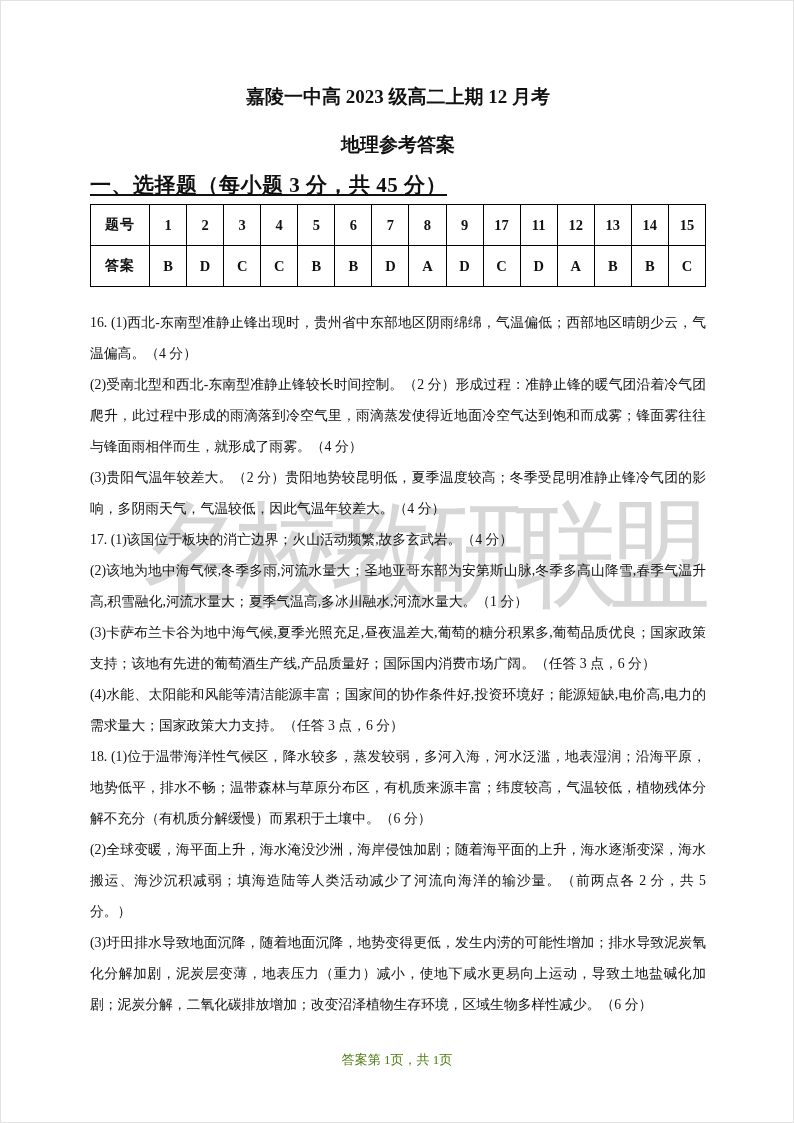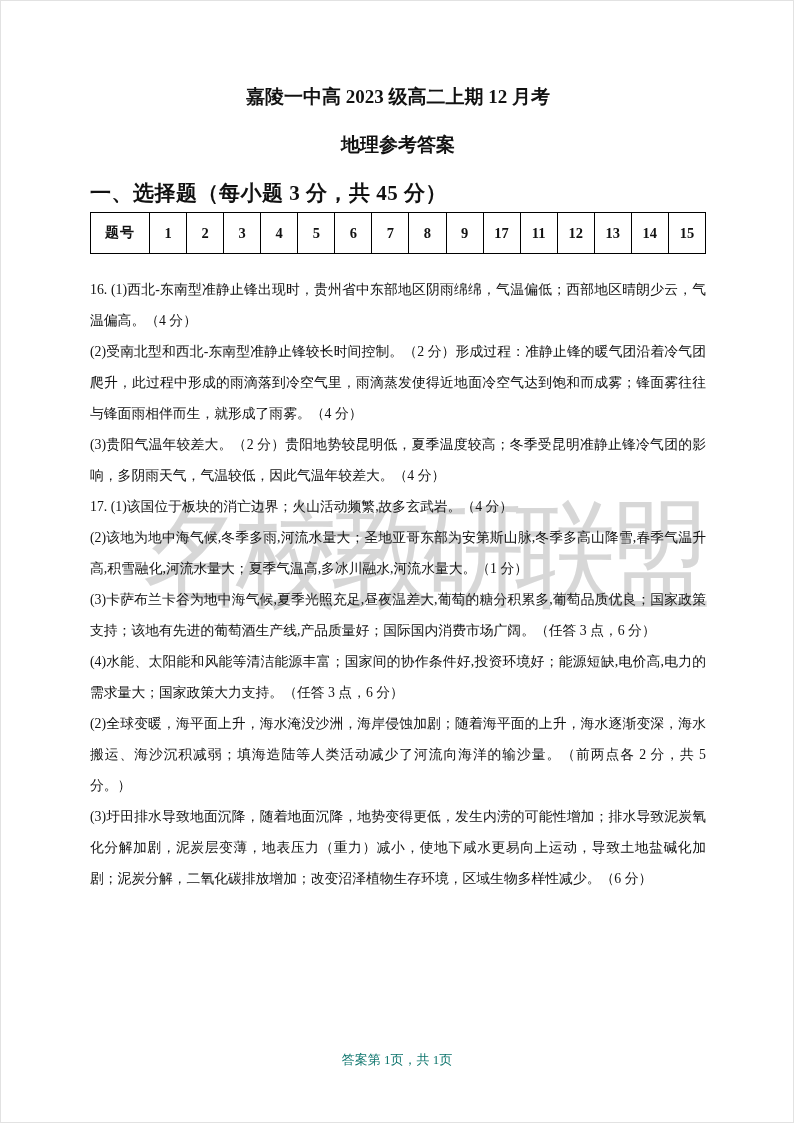--- a/index.html
+++ b/index.html
@@ -54,21 +54,21 @@
     font-weight: 700;
     text-align: center;
   }
   .section-heading {
     margin: 0;
     font-size: 21px;
     line-height: 26px;
     font-weight: 700;
     letter-spacing: 0.5px;
   }
-  .section-heading.first { margin-top: 24px; }
+  .section-heading.first { margin-top: 16px; text-decoration: underline; }
   .section-heading.second { margin-top: 7px; }
   table.answer-table {
     width: 100%;
     margin-top: 6px;
     border-collapse: collapse;
     table-layout: fixed;
   }
   table.answer-table td {
     border: 1.6px solid #000000;
     height: 24px;
@@ -92,21 +92,21 @@
     text-justify: inter-ideograph;
   }
   .footer {
     position: absolute;
     left: 0;
     right: 0;
     top: 1051px;
     z-index: 1;
     text-align: center;
     font-size: 13px;
-    color: #0f766e;
+    color: #4d7c0f;
   }
 </style>
 </head>
 <body>
 
 <div class="page">
 
   <div class="watermark">名校教研联盟</div>
 
   <div class="content">
@@ -130,32 +130,51 @@
           <td>7</td>
           <td>8</td>
           <td>9</td>
           <td>17</td>
           <td>11</td>
           <td>12</td>
           <td>13</td>
           <td>14</td>
           <td>15</td>
         </tr>
+        <tr>
+          <td class="row-label">答案</td>
+          <td>B</td>
+          <td>D</td>
+          <td>C</td>
+          <td>C</td>
+          <td>B</td>
+          <td>B</td>
+          <td>D</td>
+          <td>A</td>
+          <td>D</td>
+          <td>C</td>
+          <td>D</td>
+          <td>A</td>
+          <td>B</td>
+          <td>B</td>
+          <td>C</td>
+        </tr>
       </tbody>
     </table>
 
 
     <div class="answers">
       <p>16. (1)西北-东南型准静止锋出现时，贵州省中东部地区阴雨绵绵，气温偏低；西部地区晴朗少云，气温偏高。（4 分）</p>
       <p>(2)受南北型和西北-东南型准静止锋较长时间控制。（2 分）形成过程：准静止锋的暖气团沿着冷气团爬升，此过程中形成的雨滴落到冷空气里，雨滴蒸发使得近地面冷空气达到饱和而成雾；锋面雾往往与锋面雨相伴而生，就形成了雨雾。（4 分）</p>
       <p>(3)贵阳气温年较差大。（2 分）贵阳地势较昆明低，夏季温度较高；冬季受昆明准静止锋冷气团的影响，多阴雨天气，气温较低，因此气温年较差大。（4 分）</p>
       <p>17. (1)该国位于板块的消亡边界；火山活动频繁,故多玄武岩。（4 分）</p>
       <p>(2)该地为地中海气候,冬季多雨,河流水量大；圣地亚哥东部为安第斯山脉,冬季多高山降雪,春季气温升高,积雪融化,河流水量大；夏季气温高,多冰川融水,河流水量大。（1 分）</p>
       <p>(3)卡萨布兰卡谷为地中海气候,夏季光照充足,昼夜温差大,葡萄的糖分积累多,葡萄品质优良；国家政策支持；该地有先进的葡萄酒生产线,产品质量好；国际国内消费市场广阔。（任答 3 点，6 分）</p>
       <p>(4)水能、太阳能和风能等清洁能源丰富；国家间的协作条件好,投资环境好；能源短缺,电价高,电力的需求量大；国家政策大力支持。（任答 3 点，6 分）</p>
+      <p>18. (1)位于温带海洋性气候区，降水较多，蒸发较弱，多河入海，河水泛滥，地表湿润；沿海平原，地势低平，排水不畅；温带森林与草原分布区，有机质来源丰富；纬度较高，气温较低，植物残体分解不充分（有机质分解缓慢）而累积于土壤中。（6 分）</p>
       <p>(2)全球变暖，海平面上升，海水淹没沙洲，海岸侵蚀加剧；随着海平面的上升，海水逐渐变深，海水搬运、海沙沉积减弱；填海造陆等人类活动减少了河流向海洋的输沙量。（前两点各 2 分，共 5 分。）</p>
       <p>(3)圩田排水导致地面沉降，随着地面沉降，地势变得更低，发生内涝的可能性增加；排水导致泥炭氧化分解加剧，泥炭层变薄，地表压力（重力）减小，使地下咸水更易向上运动，导致土地盐碱化加剧；泥炭分解，二氧化碳排放增加；改变沼泽植物生存环境，区域生物多样性减少。（6 分）</p>
     </div>
 
   </div>
 
   <div class="footer">答案第 1页，共 1页</div>
 
 </div>
 

